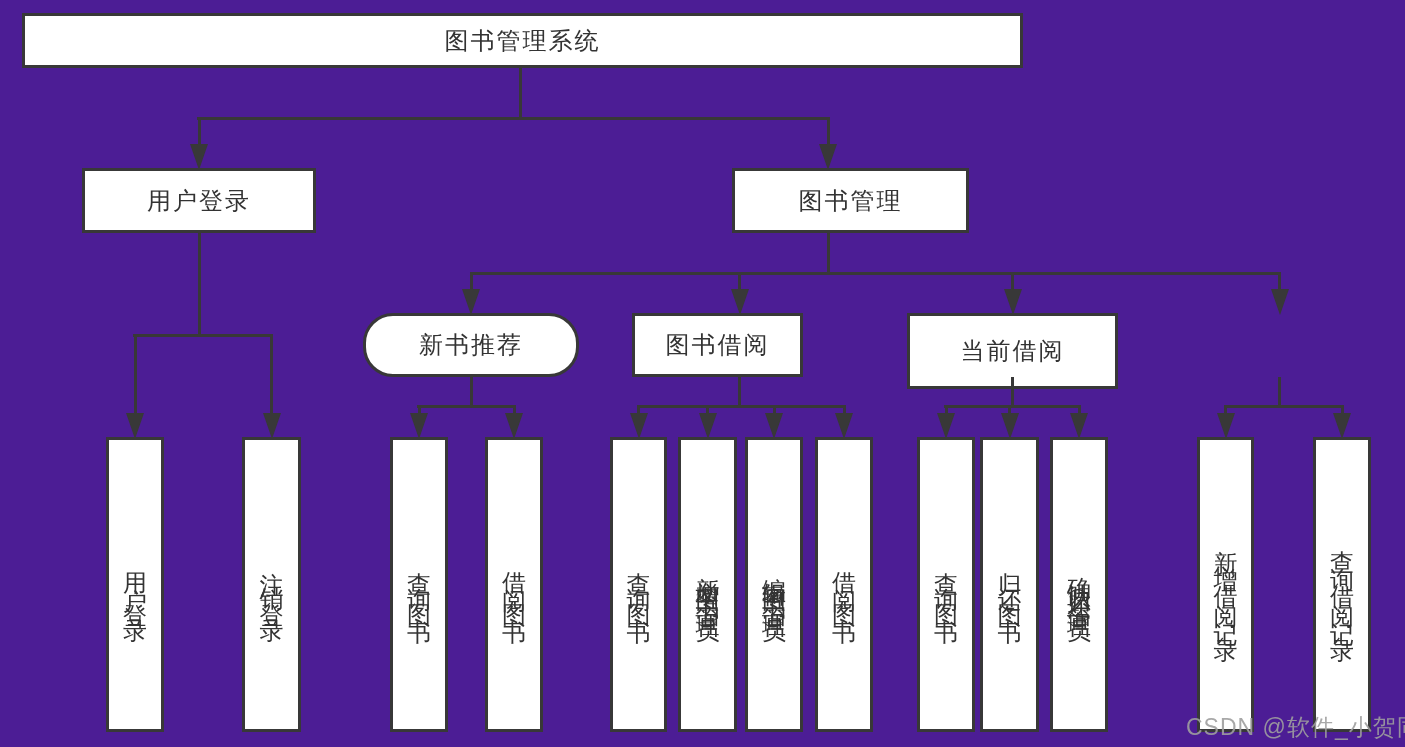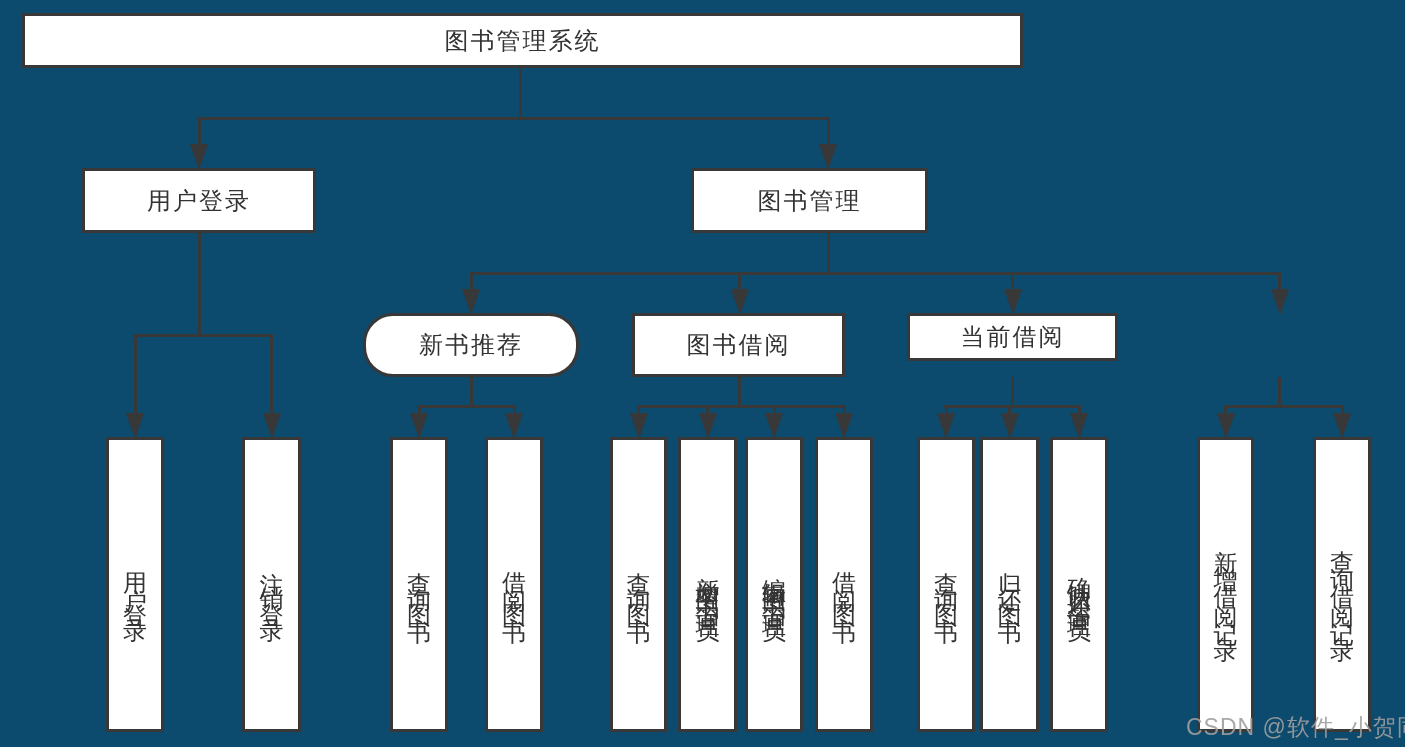--- a/index.html
+++ b/index.html
@@ -1,17 +1,17 @@
 <!DOCTYPE html>
 <html><head>
 <meta charset="utf-8">
 <style>
   html,body{margin:0;padding:0;background:#ffffff;}
   body{font-family:"Liberation Sans","DejaVu Sans",sans-serif;}
-  #canvas{position:relative;width:1405px;height:747px;background:#0c4a6e;overflow:hidden;}
+  #canvas{position:relative;width:1405px;height:747px;background:#4c1d95;overflow:hidden;}
 
   .box{
     position:absolute;box-sizing:border-box;
     border:3px solid #383838;background:#ffffff;
     display:flex;align-items:center;justify-content:center;
     font-size:24px;color:#333333;letter-spacing:2px;
   }
   .vcol{
     position:absolute;box-sizing:border-box;
     border:3px solid #383838;background:#ffffff;
@@ -52,21 +52,21 @@
     <div class="hline" style="left:197px;top:117px;width:633px;"></div>
     <div class="vline" style="left:197.5px;top:117px;height:29px;"></div>
     <div class="arr" style="left:190px;top:144px;"></div>
     <div class="vline" style="left:827px;top:117px;height:29px;"></div>
     <div class="arr" style="left:819px;top:144px;"></div>
   </div>
 
   <div class="box" style="left:82px;top:168px;width:234px;height:65px;">
     <span>用户登录</span>
   </div>
-  <div class="box" style="left:691px;top:168px;width:237px;height:65px;">
+  <div class="box" style="left:732px;top:168px;width:237px;height:65px;">
     <span>图书管理</span>
   </div>
 
   <div>
     <div class="vline" style="left:197.5px;top:233px;height:104px;"></div>
     <div class="hline" style="left:133px;top:334px;width:140px;"></div>
     <div class="vline" style="left:133.5px;top:334px;height:81px;"></div>
     <div class="arr" style="left:126px;top:413px;"></div>
     <div class="vline" style="left:270px;top:334px;height:81px;"></div>
     <div class="arr" style="left:262.5px;top:413px;"></div>
@@ -81,24 +81,24 @@
     <div class="arr" style="left:730.5px;top:289px;"></div>
     <div class="vline" style="left:1011px;top:272px;height:19px;"></div>
     <div class="arr" style="left:1003.5px;top:289px;"></div>
     <div class="vline" style="left:1278px;top:272px;height:19px;"></div>
     <div class="arr" style="left:1270.5px;top:289px;"></div>
   </div>
 
   <div class="box" style="left:363px;top:313px;width:216px;height:64px;border-radius:30px;">
     <span>新书推荐</span>
   </div>
-  <div class="box" style="left:632px;top:313px;width:213px;height:64px;">
+  <div class="box" style="left:632px;top:313px;width:171px;height:64px;">
     <span>图书借阅</span>
   </div>
-  <div class="box" style="left:907px;top:313px;width:211px;height:48px;">
+  <div class="box" style="left:907px;top:313px;width:211px;height:76px;">
     <span>当前借阅</span>
   </div>
 
   <div>
     <div class="vline" style="left:469.5px;top:377px;height:31px;"></div>
     <div class="hline" style="left:417px;top:405px;width:99px;"></div>
     <div class="vline" style="left:417.5px;top:405px;height:10px;"></div>
     <div class="arr" style="left:410px;top:413px;"></div>
     <div class="vline" style="left:512.5px;top:405px;height:10px;"></div>
     <div class="arr" style="left:505px;top:413px;"></div>

